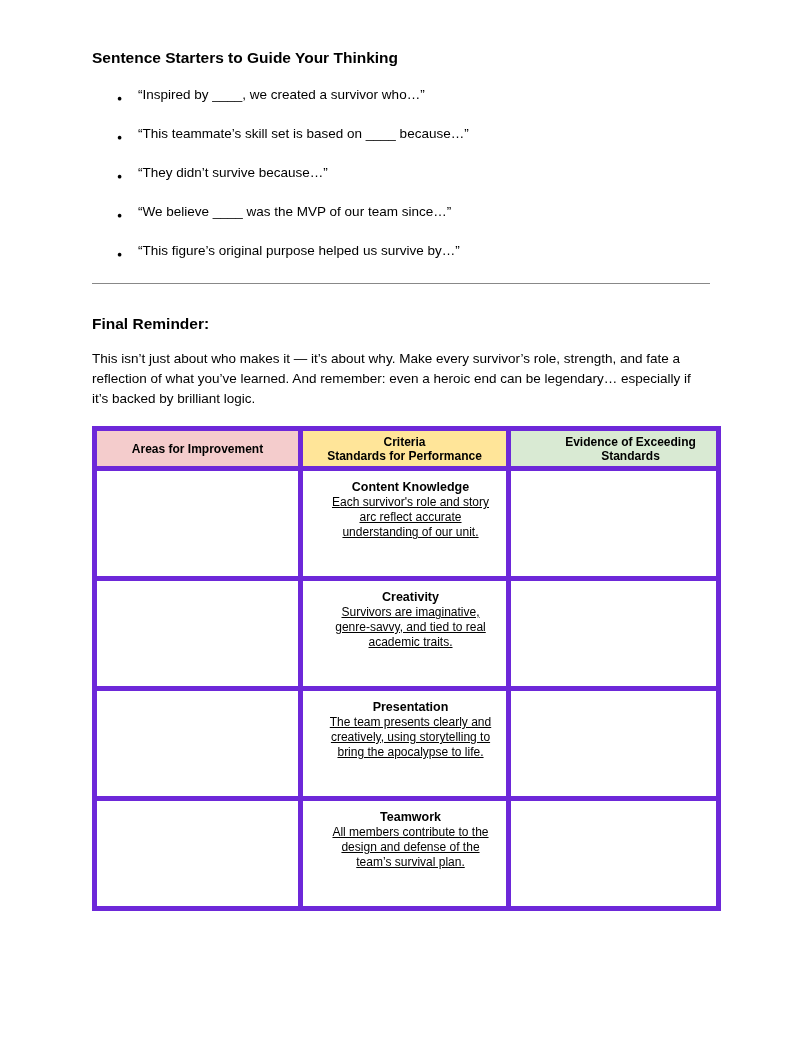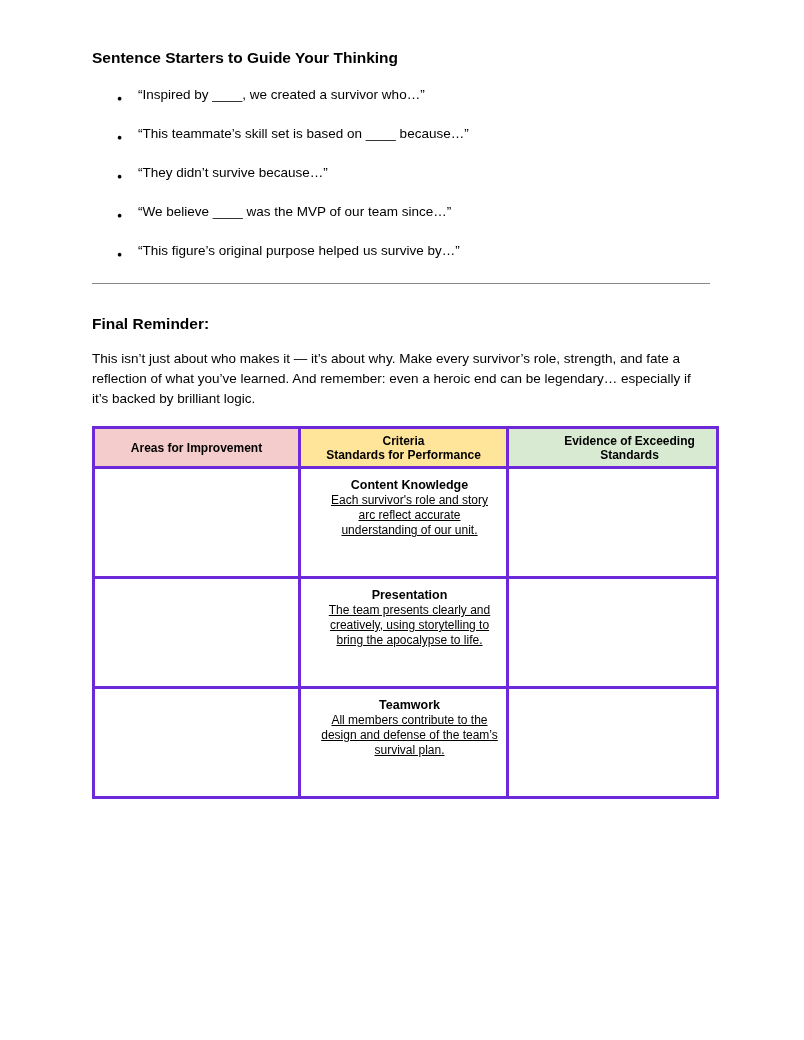--- a/index.html
+++ b/index.html
@@ -65,21 +65,21 @@
     margin-top: 17px;
     border-collapse: collapse;
     table-layout: fixed;
     width: 624px;
   }
   table.rubric col.c1 { width: 206px; }
   table.rubric col.c2 { width: 208px; }
   table.rubric col.c3 { width: 210px; }
   table.rubric th,
   table.rubric td {
-    border: 3px solid #6d28d9;
+    border: 5px solid #6d28d9;
     box-sizing: border-box;
   }
   table.rubric th {
     height: 40px;
     font-size: 12px;
     line-height: 14px;
     font-weight: bold;
     text-align: center;
     vertical-align: middle;
     white-space: pre-line;
@@ -144,20 +144,28 @@
         <td class="area-cell"></td>
         <td class="criteria-cell">
           <div class="crit-title">Content Knowledge</div>
           <div class="crit-desc">Each survivor's role and story arc reflect accurate understanding of our unit.</div>
         </td>
         <td class="evidence-cell"></td>
       </tr>
       <tr>
         <td class="area-cell"></td>
         <td class="criteria-cell">
+          <div class="crit-title">Creativity</div>
+          <div class="crit-desc">Survivors are imaginative, genre-savvy, and tied to real academic traits.</div>
+        </td>
+        <td class="evidence-cell"></td>
+      </tr>
+      <tr>
+        <td class="area-cell"></td>
+        <td class="criteria-cell">
           <div class="crit-title">Presentation</div>
           <div class="crit-desc">The team presents clearly and creatively, using storytelling to bring the apocalypse to life.</div>
         </td>
         <td class="evidence-cell"></td>
       </tr>
       <tr>
         <td class="area-cell"></td>
         <td class="criteria-cell">
           <div class="crit-title">Teamwork</div>
           <div class="crit-desc">All members contribute to the design and defense of the team’s survival plan.</div>

